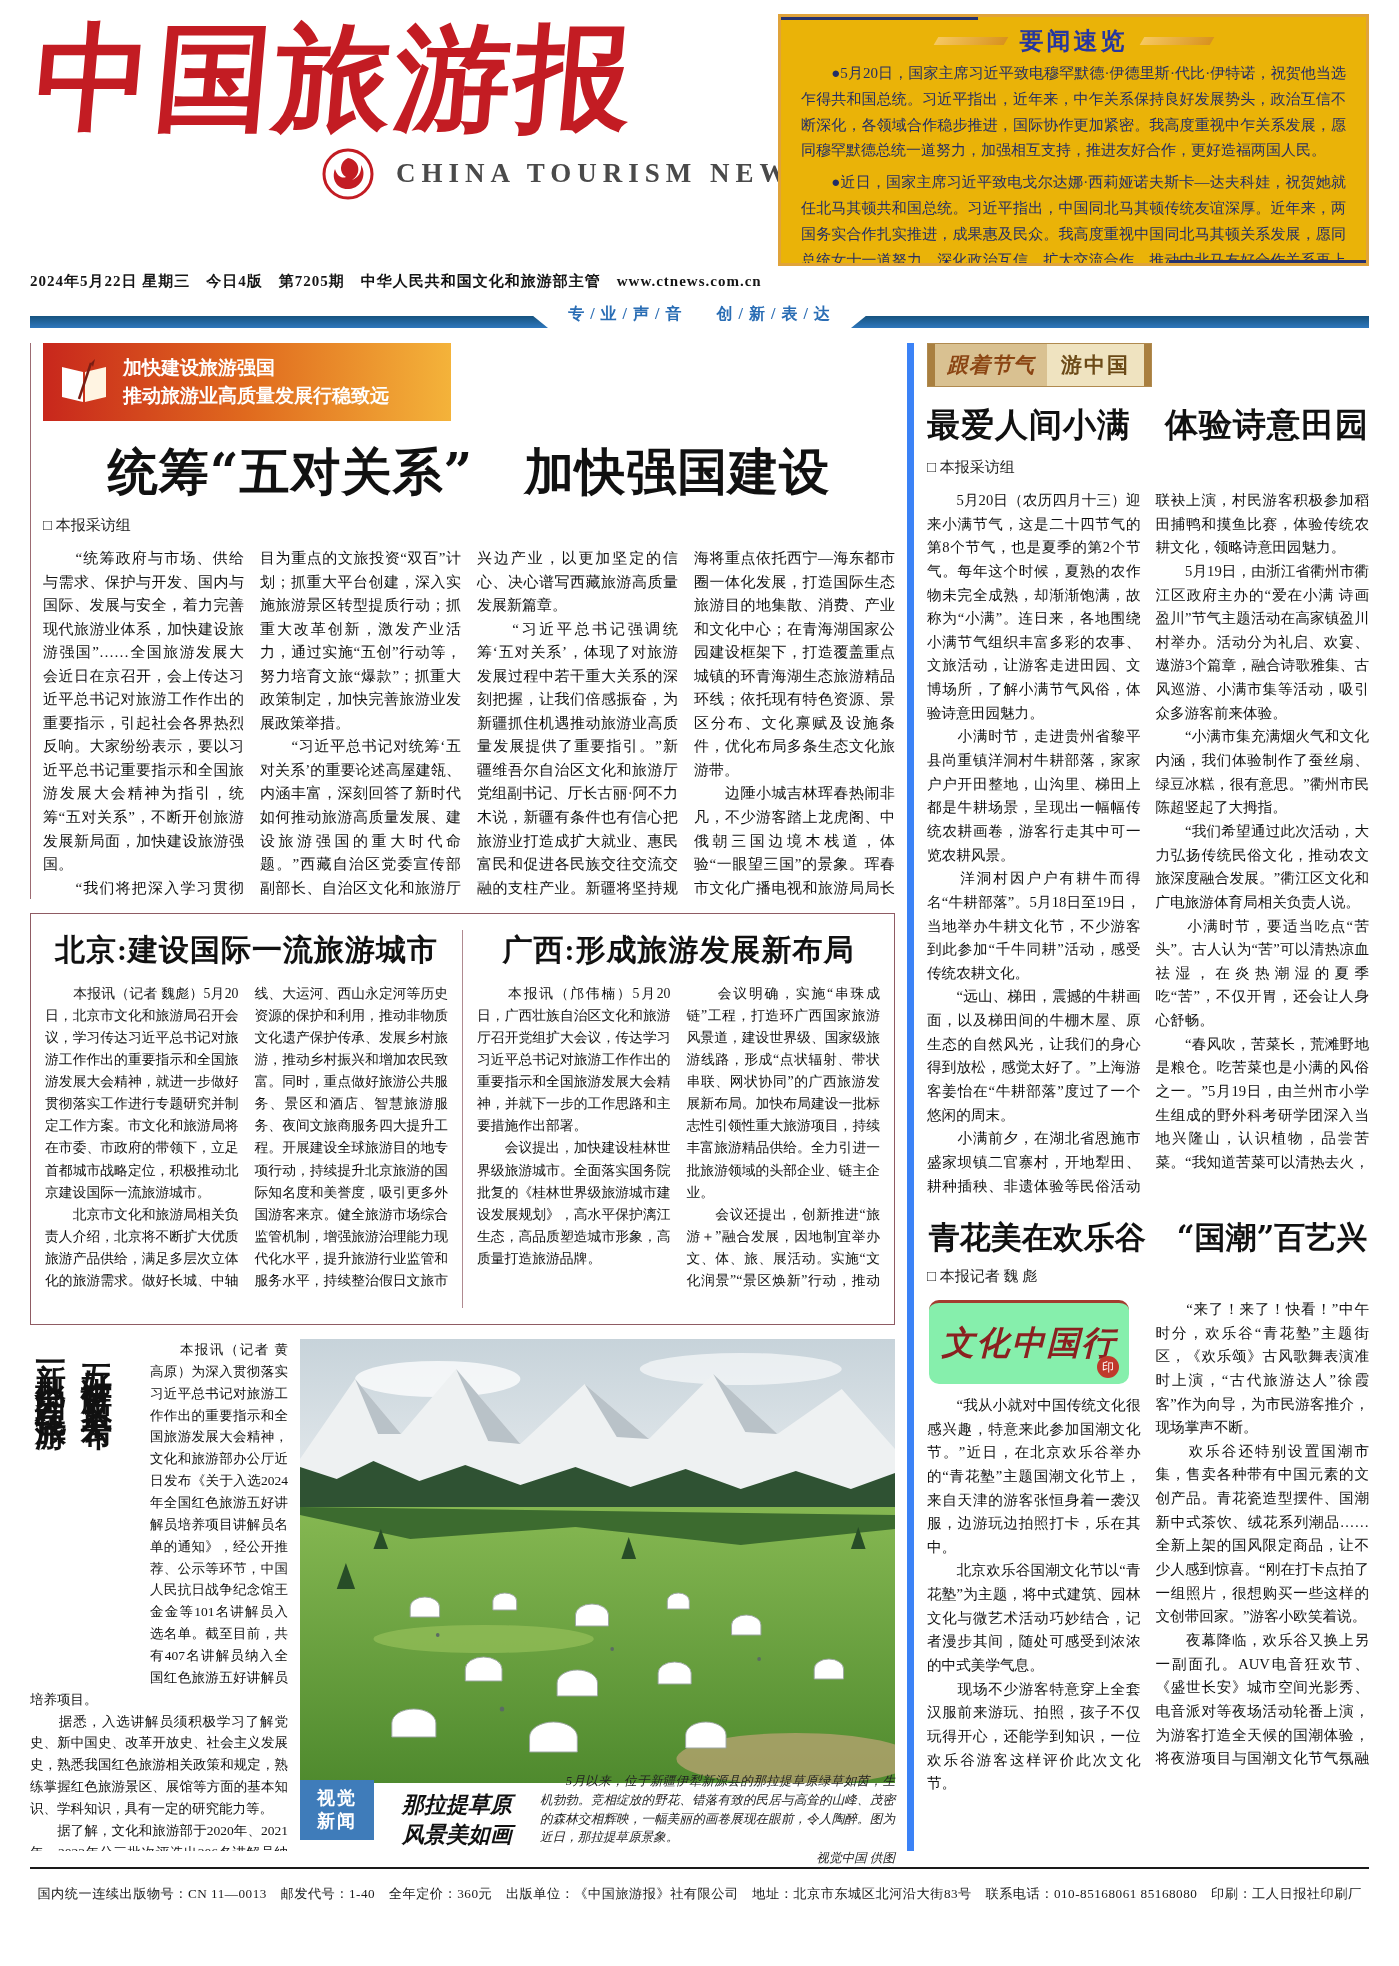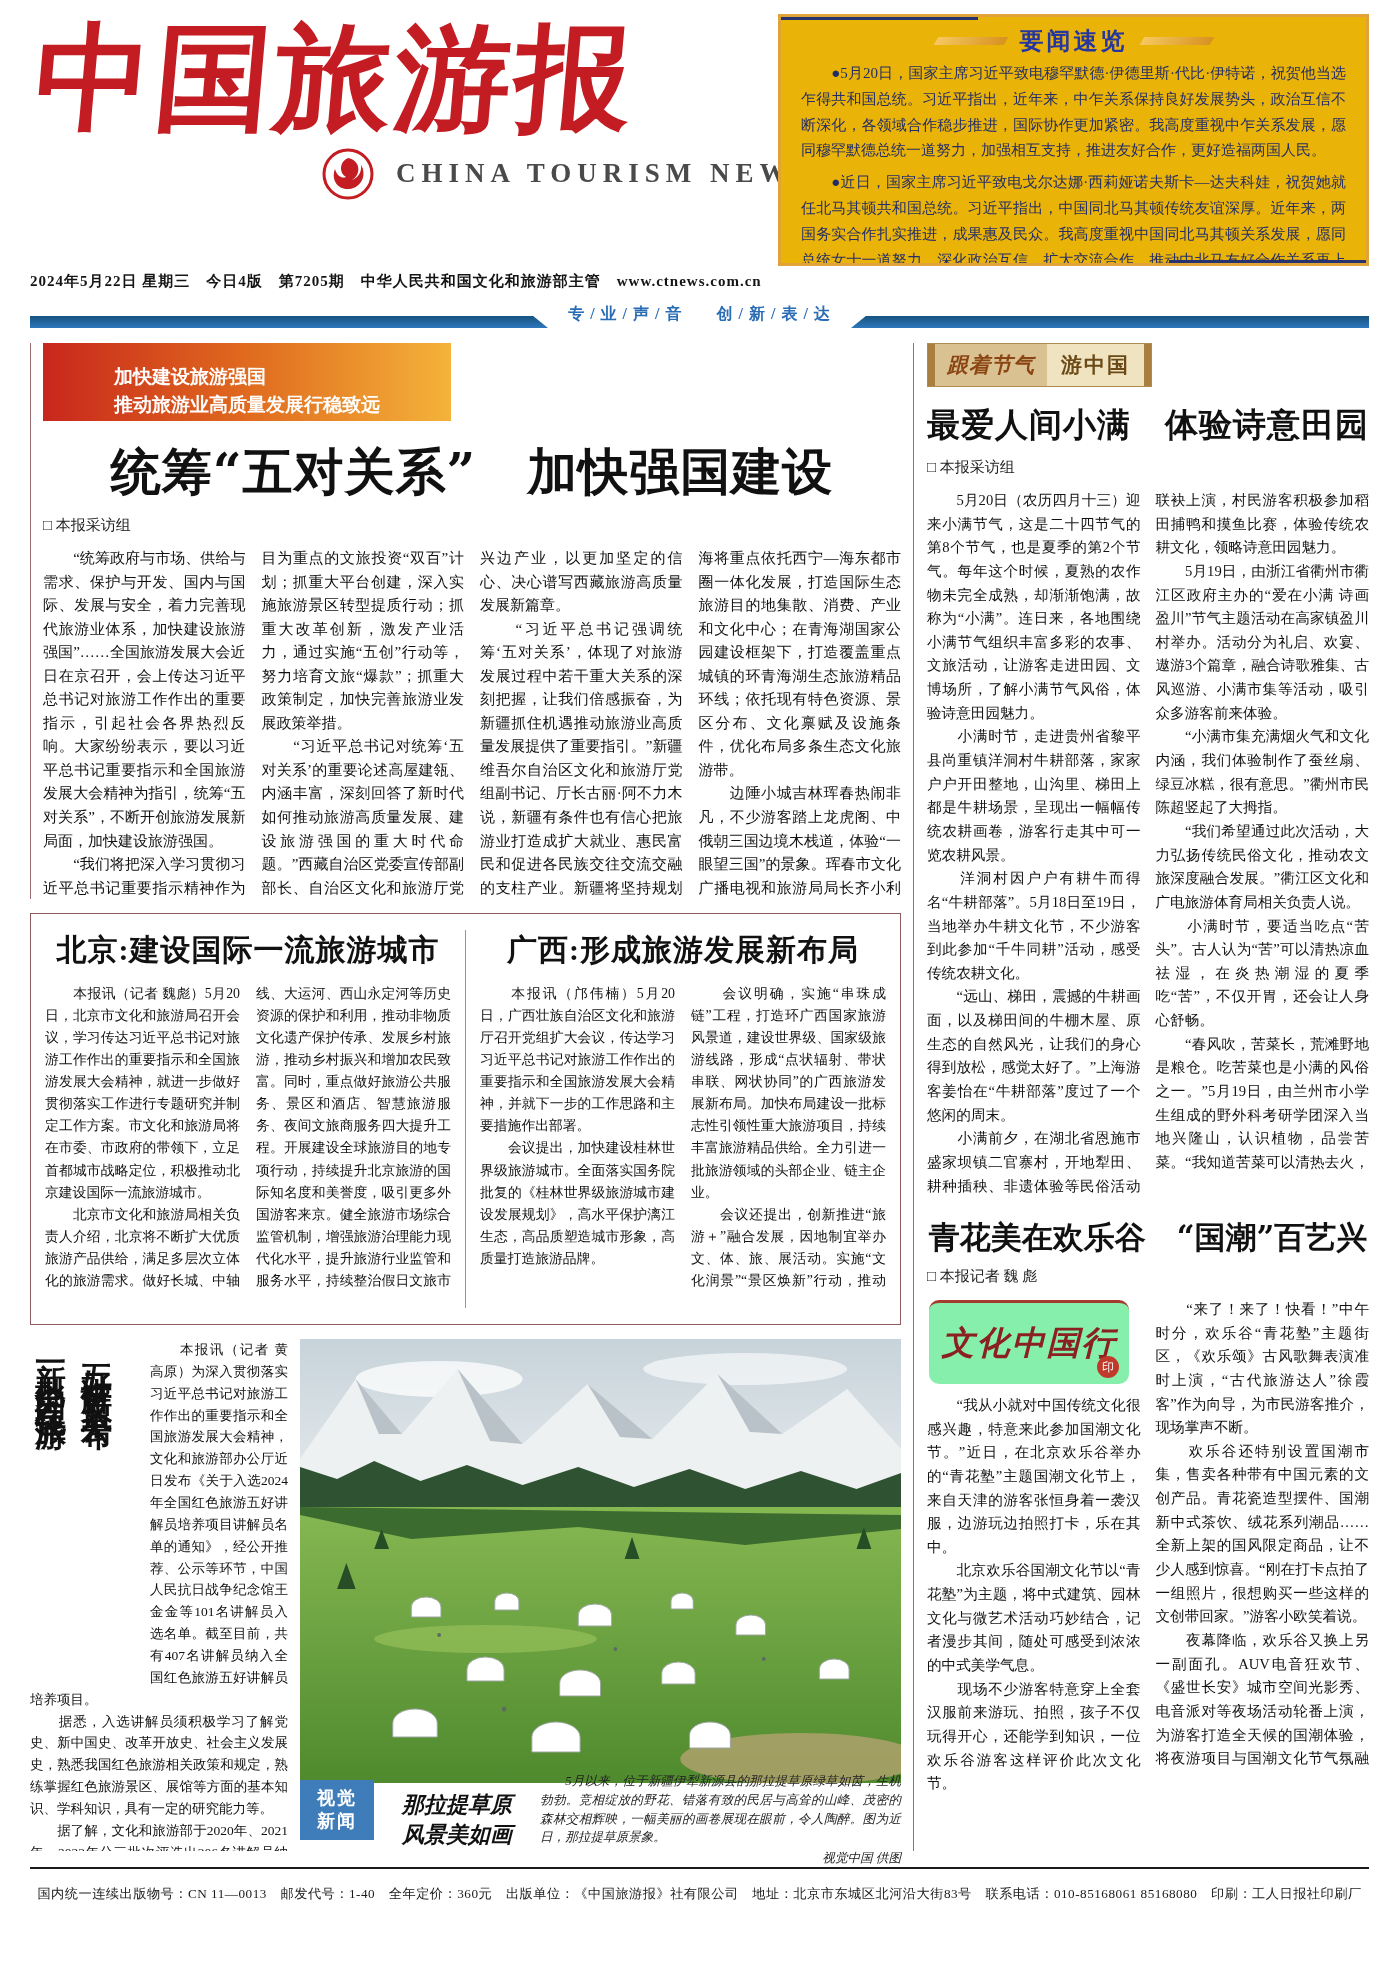--- a/index.html
+++ b/index.html
@@ -34,26 +34,26 @@
   .banner-bar { position:absolute; left:0; right:0; bottom:5px; height:12px;
                 background:linear-gradient(#16537f,#2e77bd); }
   .banner-notch { position:absolute; left:50%; transform:translateX(-50%); bottom:0;
                   background:#ffffff; height:34px; line-height:30px; padding:0 56px;
                   clip-path:polygon(0 0,100% 0,calc(100% - 42px) 100%,42px 100%);
                   font-size:16px; font-weight:bold; color:#2a6db4; letter-spacing:1px; white-space:nowrap; }
 
   
   .main { display:flex; padding:0 30px; }
   .left-sec { width:882px; }
-  .right-sec { flex:1; border-left:1px solid #3b82f6; margin-left:12px; padding-left:13px; }
+  .right-sec { flex:1; border-left:7px solid #3b82f6; margin-left:12px; padding-left:13px; }
 
   
   .lead { border-left:1px solid #9c6b72; padding-left:12px; }
   .kicker { width:408px; height:78px; display:flex; align-items:center; gap:12px;
-            background:linear-gradient(90deg,#c8271c,#e06a1e,#f4b33a); padding:8px 14px;flex-direction:column; }
+            background:linear-gradient(90deg,#c8271c,#e06a1e,#f4b33a); padding:8px 14px; }
   .kicker-txt { color:#fff; font-weight:bold; font-size:19px; line-height:1.45; white-space:nowrap; }
   .lead-headline { font-size:50px; font-weight:900; text-align:center; letter-spacing:1px;
                    margin:18px 0 10px; font-family:"DejaVu Serif","Liberation Serif",serif; white-space:nowrap; }
   .byline { text-align:left; font-size:15px; color:#222; margin-bottom:12px; }
   .lead-body { display:flex; gap:16px; height:352px; overflow:hidden; }
   .leadcol { flex:1; font-size:15px; line-height:1.57; text-align:justify; white-space:pre-wrap; }
 
   
   .midbox { border:1px solid #8f5b63; margin-top:14px; padding:12px 14px; display:flex; height:412px; }
   .midart { flex:1; min-width:0; }

